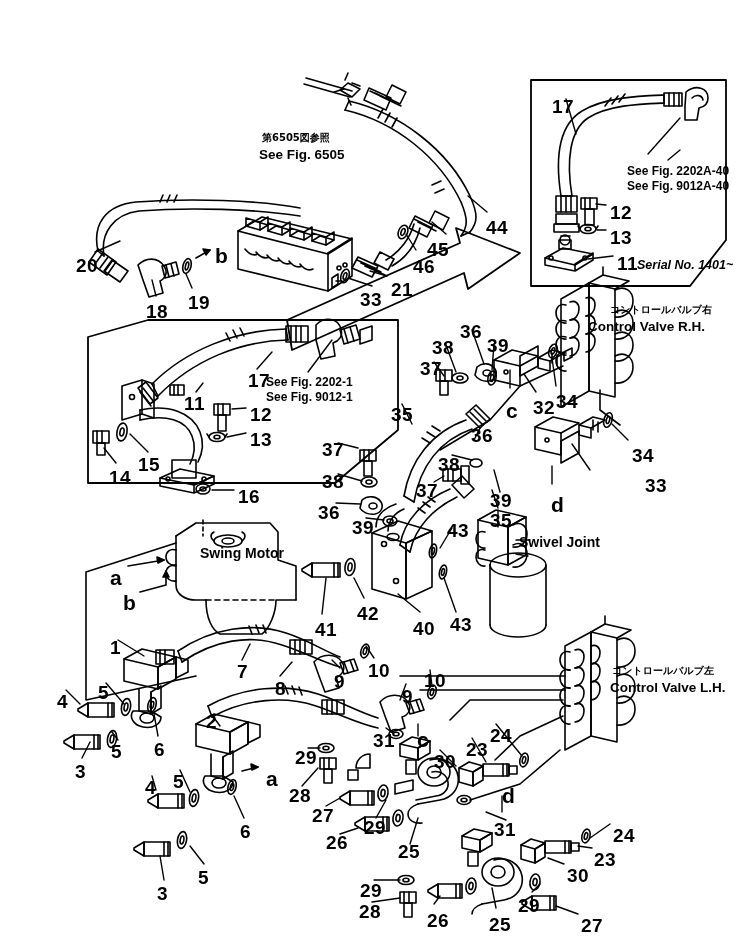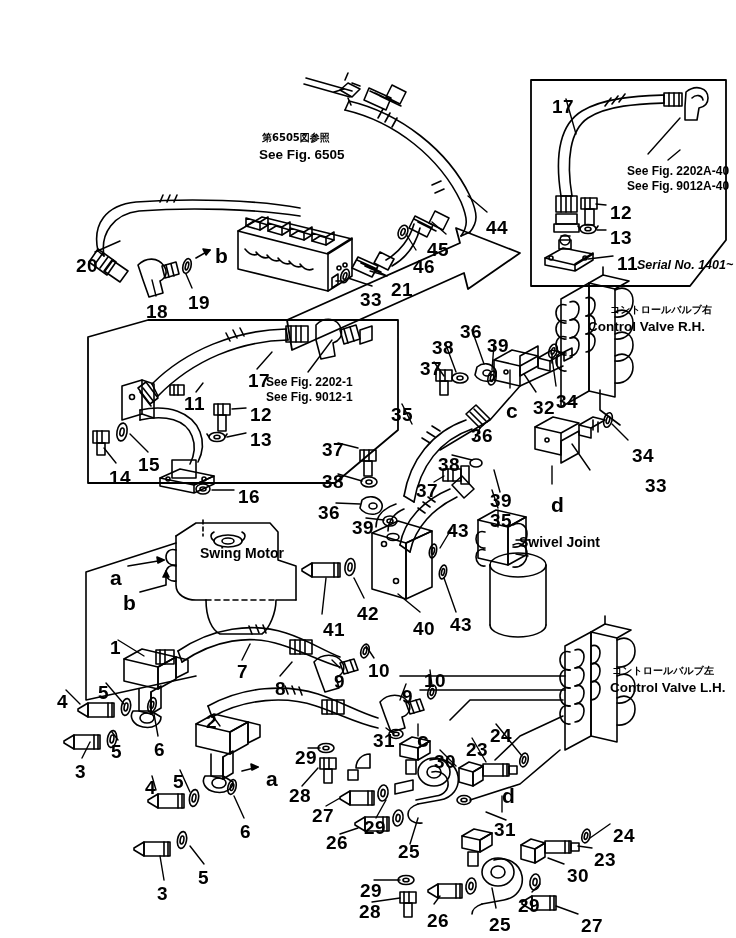--- a/index.html
+++ b/index.html
@@ -805,21 +805,21 @@
       <div class="lbl num" style="left: 318px; top: 503px;">36</div>
       <div class="lbl num" style="left: 352px; top: 518px;">39</div>
       <div class="lbl num" style="left: 438px; top: 455px;">38</div>
       <div class="lbl num" style="left: 416px; top: 481px;">37</div>
       <div class="lbl num" style="left: 471px; top: 426px;">36</div>
       <div class="lbl num" style="left: 490px; top: 491px;">39</div>
       <div class="lbl num" style="left: 490px; top: 511px;">35</div>
       <div class="lbl num" style="left: 447px; top: 521px;">43</div>
       <div class="lbl num" style="left: 450px; top: 615px;">43</div>
       <div class="lbl num" style="left: 413px; top: 619px;">40</div>
-      <div class="lbl num" style="left: 315px; top: 620px; margin-left: 8px;">41</div>
+      <div class="lbl num" style="left: 315px; top: 620px;">41</div>
       <div class="lbl num" style="left: 357px; top: 604px;">42</div>
       <div class="lbl alpha" style="left: 110px; top: 567px;">a</div>
       <div class="lbl alpha" style="left: 123px; top: 592px;">b</div>
       <div class="lbl num" style="left: 110px; top: 638px;">1</div>
       <div class="lbl num" style="left: 237px; top: 662px;">7</div>
       <div class="lbl num" style="left: 275px; top: 679px;">8</div>
       <div class="lbl num" style="left: 98px; top: 683px;">5</div>
       <div class="lbl num" style="left: 57px; top: 692px;">4</div>
       <div class="lbl num" style="left: 154px; top: 740px;">6</div>
       <div class="lbl num" style="left: 111px; top: 742px;">5</div>

